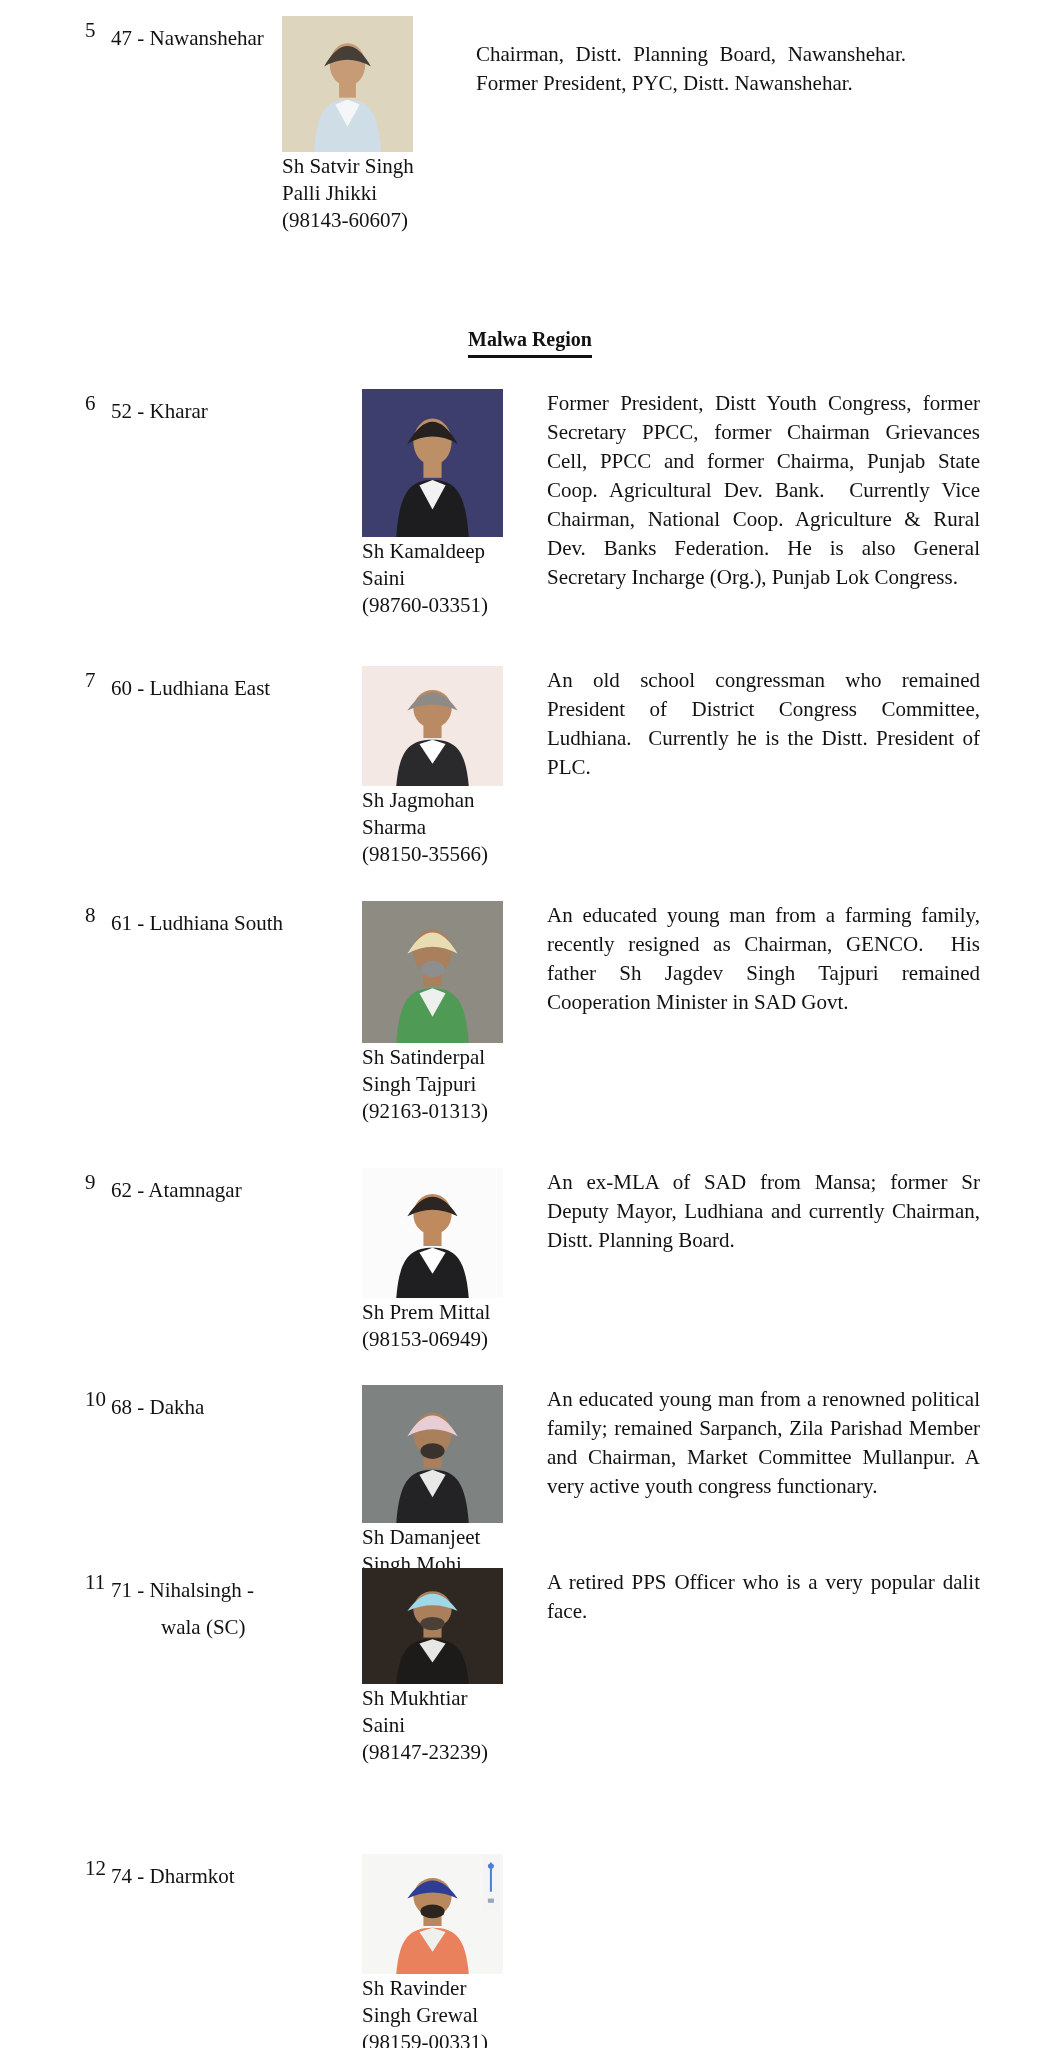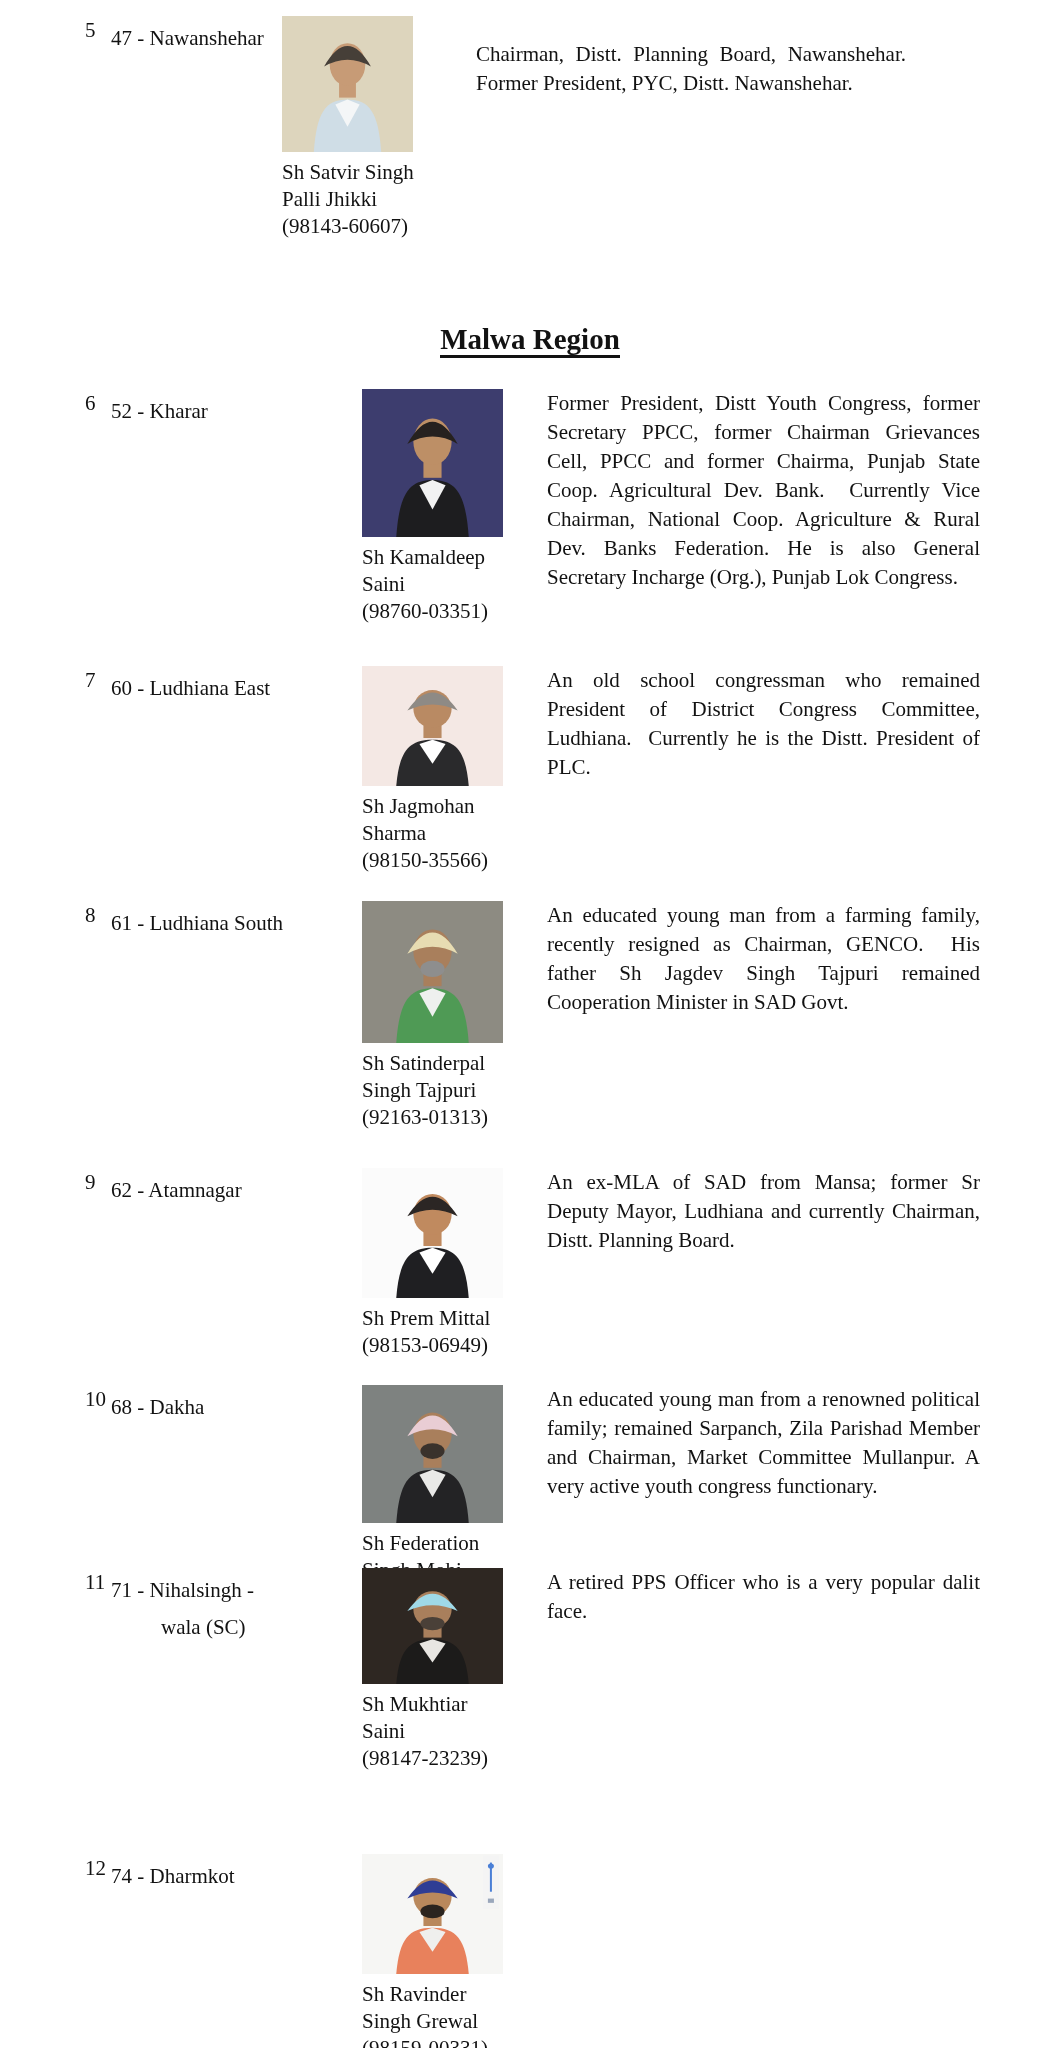--- a/index.html
+++ b/index.html
@@ -11,32 +11,32 @@
     overflow:hidden;
     font-family:"Liberation Serif","DejaVu Serif",serif;
     font-size:21px; line-height:29px; color:#121212;
   }
   .region-heading {
     position:absolute; left:0; top:324px; width:1060px;
     text-align:center;
   }
   .region-heading .hd {
     display:inline-block;
-    font-size:29px; font-weight:bold; line-height:30px;
+    font-size:20px; font-weight:bold; line-height:30px;
     border-bottom:3px solid #121212; padding-bottom:1px;
   }
   .row { position:absolute; left:0; display:flex; align-items:flex-start; }
   .label-col { display:flex; padding-left:85px; }
   .serial { display:inline-block; width:26px; flex:0 0 26px; }
   .constituency .c1, .constituency .c2 { display:block; white-space:nowrap;margin-top:8px; }
   .constituency .c2 { padding-left:50px; }
   .photo-col { flex:0 0 auto; }
   .photo { display:block; }
   .pname div { white-space:nowrap; line-height:27px; }
-  .pname { margin-top:7px; }
+  .pname { margin-top:1px; }
   .desc-col { text-align:justify; white-space:pre-wrap; }
 
   
   .std .label-col { width:362px; flex:0 0 362px; }
   .std .photo-col { width:185px; flex:0 0 185px; }
   .std .desc-col  { width:433px; flex:0 0 433px; }
   .std .photo { width:141px; }
 
   
   .first .label-col { width:282px; flex:0 0 282px; }
@@ -209,21 +209,21 @@
       <svg class="photo" viewBox="0 0 140 140" preserveAspectRatio="none" aria-hidden="true">
         <rect x="0" y="0" width="140" height="140" fill="#7e8280"></rect>
         <path d="M70 86 C46 86 37 100 34 140 L106 140 C103 100 94 86 70 86 Z" fill="#232325"></path>
         <path d="M57 91 L70 86 L83 91 L70 114 Z" fill="#e9e9e7"></path>
         <rect x="61" y="68" width="18" height="16" fill="#a97f5c"></rect>
         <ellipse cx="70" cy="50" rx="19" ry="22" fill="#a97f5c"></ellipse>
         <ellipse cx="70" cy="67" rx="12" ry="8" fill="#3a322c"></ellipse>
         <path d="M45 52 Q70 10 95 52 Q70 38 45 52 Z" fill="#e9cdd4"></path>
       </svg>
       <div class="pname">
-        <div>Sh Federation</div>
+        <div>Sh Damanjeet</div>
         <div>Singh Mohi</div>
         <div>(99156-08851)</div>
       </div>
     </div>
     <div class="desc-col">An educated young man from a renowned political family; remained Sarpanch, Zila Parishad Member and Chairman, Market Committee Mullanpur. A very active youth congress functionary.</div>
   </div>
 
   <div class="row std e6">
     <div class="label-col">
       <span class="serial">11</span>

